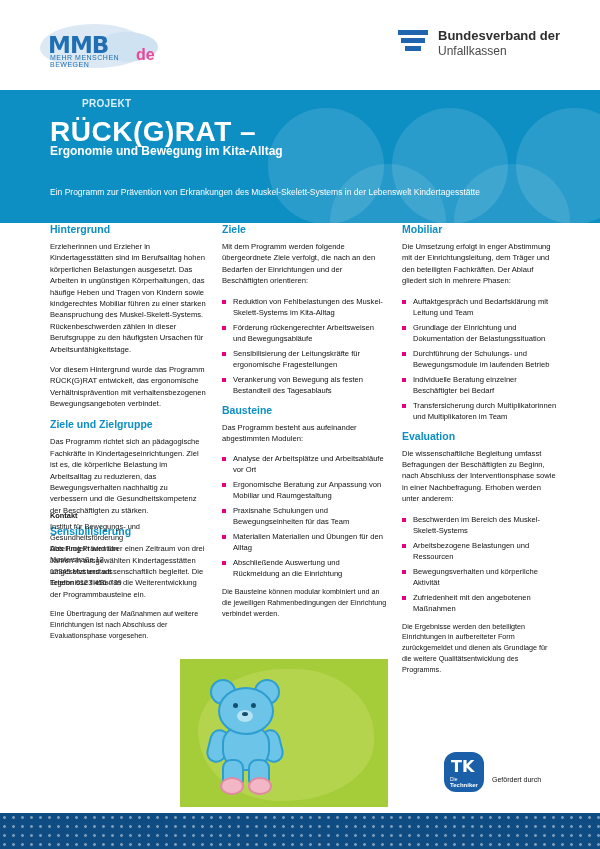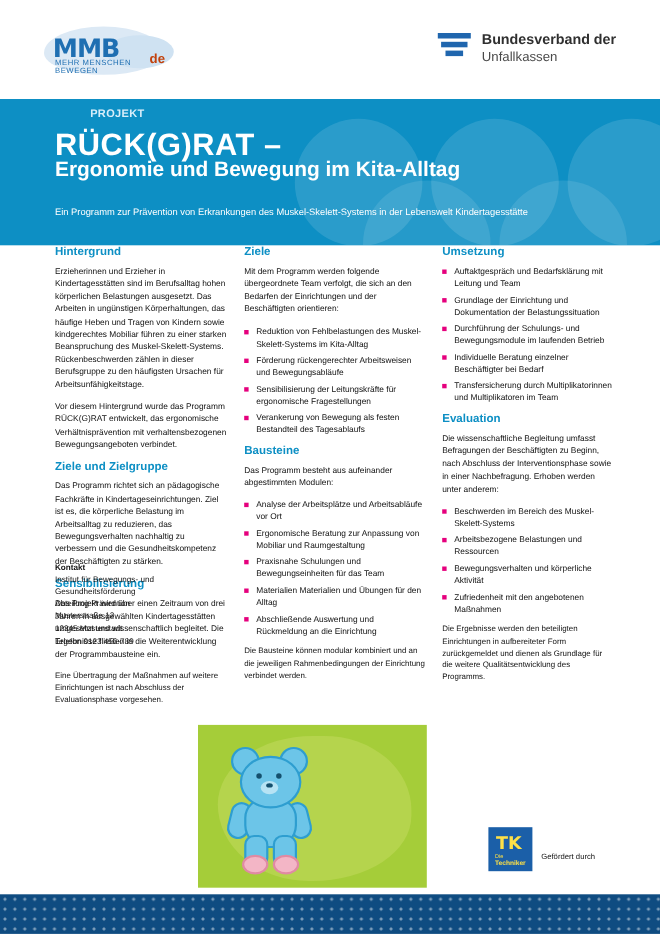--- a/index.html
+++ b/index.html
@@ -71,23 +71,23 @@
     left: 10px;
     top: 30px;
     font-size: 7px;
     color: #1f6fb2;
     letter-spacing: 0.5px;
   }
   .logo-mmb .mmb-tag {
     position: absolute;
     left: 96px;
     top: 22px;
-    font-size: 12px;
-    font-weight: bold;
-    color: #c2410c;
+    font-size: 16px;
+    font-weight: bold;
+    color: #ec4899;
   }
 
   .logo-right {
     position: absolute;
     right: 42px;
     top: 28px;
     width: 160px;
     height: 40px;
   }
   .logo-right .mark {
@@ -156,21 +156,21 @@
     top: 26px;
     font-size: 28px;
     font-weight: bold;
     color: #ffffff;
     letter-spacing: 0.5px;
   }
   .title-2 {
     position: absolute;
     left: 50px;
     top: 54px;
-    font-size: 19px;
+    font-size: 12px;
     font-weight: bold;
     color: #ffffff;
   }
   .subtitle {
     position: absolute;
     left: 50px;
     top: 97px;
     width: 520px;
     font-size: 8.5px;
     color: #ffffff;
@@ -308,21 +308,22 @@
   .bear .foot.r { left: 44px; top: 98px; }
 
   
   .tk-logo {
     position: absolute;
     left: 444px;
     top: 752px;
     width: 40px;
     height: 40px;
     background: #1b5fa8;
-    color: #fde047;
+    color: #ffffff;
+    border-radius: 12px;
   }
   .tk-logo .tk-mark {
     position: absolute;
     left: 7px;
     top: 5px;
     font-size: 16px;
     font-weight: bold;
     font-family: "DejaVu Sans", sans-serif;
   }
   .tk-logo .tk-l1 {
@@ -414,42 +415,43 @@
       <div class="sec-head gap">Ziele und Zielgruppe</div>
       <p class="body-text">Das Programm richtet sich an pädagogische Fachkräfte in Kindertageseinrichtungen. Ziel ist es, die körperliche Belastung im Arbeitsalltag zu reduzieren, das Bewegungsverhalten nachhaltig zu verbessern und die Gesundheitskompetenz der Beschäftigten zu stärken.</p>
 
       <div class="sec-head gap">Sensibilisierung</div>
       <p class="body-text">Das Projekt wird über einen Zeitraum von drei Jahren in ausgewählten Kindertagesstätten umgesetzt und wissenschaftlich begleitet. Die Ergebnisse fließen in die Weiterentwicklung der Programmbausteine ein.</p>
       <p class="body-text small">Eine Übertragung der Maßnahmen auf weitere Einrichtungen ist nach Abschluss der Evaluationsphase vorgesehen.</p>
     </div>
 
     <div class="col col-mid">
       <div class="sec-head">Ziele</div>
-      <p class="body-text">Mit dem Programm werden folgende übergeordnete Team verfolgt, die sich an den Bedarfen der Einrichtungen und der Beschäftigten orientieren:</p>
+      <p class="body-text">Mit dem Programm werden folgende übergeordnete Ziele verfolgt, die nach an den Bedarfen der Einrichtungen und der Beschäftigten orientieren:</p>
       <ul class="bullets">
         <li>Reduktion von Fehlbelastungen des Muskel-Skelett-Systems im Kita-Alltag</li>
         <li>Förderung rückengerechter Arbeitsweisen und Bewegungsabläufe</li>
         <li>Sensibilisierung der Leitungskräfte für ergonomische Fragestellungen</li>
         <li>Verankerung von Bewegung als festen Bestandteil des Tagesablaufs</li>
       </ul>
 
       <div class="sec-head gap">Bausteine</div>
       <p class="body-text">Das Programm besteht aus aufeinander abgestimmten Modulen:</p>
       <ul class="bullets">
         <li>Analyse der Arbeitsplätze und Arbeitsabläufe vor Ort</li>
         <li>Ergonomische Beratung zur Anpassung von Mobiliar und Raumgestaltung</li>
         <li>Praxisnahe Schulungen und Bewegungseinheiten für das Team</li>
         <li>Materialien Materialien und Übungen für den Alltag</li>
         <li>Abschließende Auswertung und Rückmeldung an die Einrichtung</li>
       </ul>
       <p class="body-text small">Die Bausteine können modular kombiniert und an die jeweiligen Rahmenbedingungen der Einrichtung verbindet werden.</p>
     </div>
 
     <div class="col col-right">
-      <div class="sec-head">Umsetzung</div>
+      <div class="sec-head">Mobiliar</div>
+      <p class="body-text">Die Umsetzung erfolgt in enger Abstimmung mit der Einrichtungsleitung, dem Träger und den beteiligten Fachkräften. Der Ablauf gliedert sich in mehrere Phasen:</p>
       <ul class="bullets">
         <li>Auftaktgespräch und Bedarfsklärung mit Leitung und Team</li>
         <li>Grundlage der Einrichtung und Dokumentation der Belastungssituation</li>
         <li>Durchführung der Schulungs- und Bewegungsmodule im laufenden Betrieb</li>
         <li>Individuelle Beratung einzelner Beschäftigter bei Bedarf</li>
         <li>Transfersicherung durch Multiplikatorinnen und Multiplikatoren im Team</li>
       </ul>
 
       <div class="sec-head gap">Evaluation</div>
       <p class="body-text">Die wissenschaftliche Begleitung umfasst Befragungen der Beschäftigten zu Beginn, nach Abschluss der Interventionsphase sowie in einer Nachbefragung. Erhoben werden unter anderem:</p>

